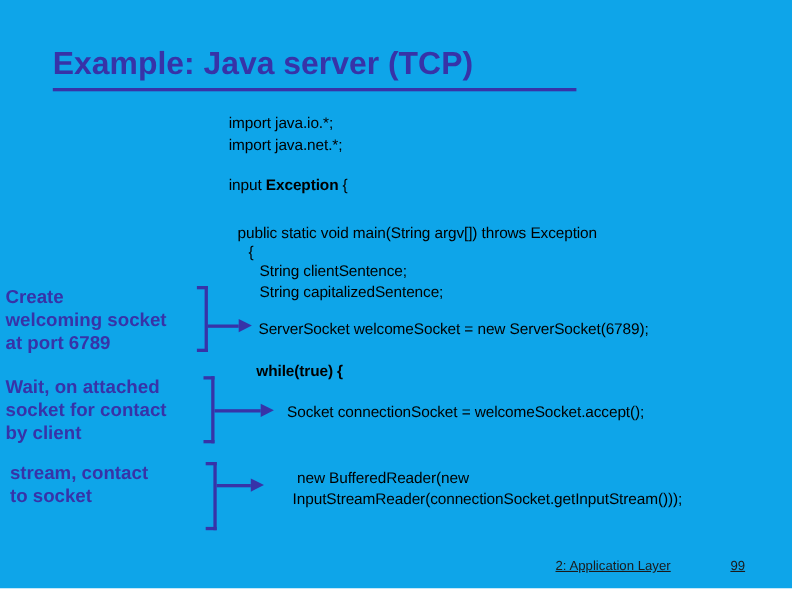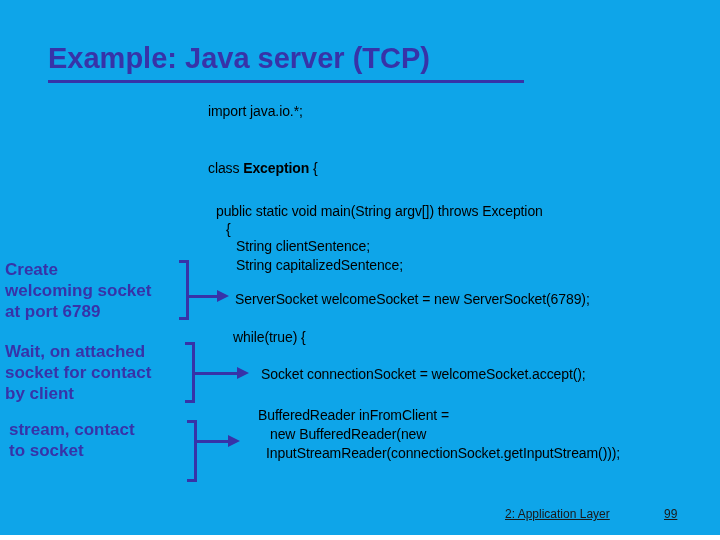--- a/index.html
+++ b/index.html
@@ -37,29 +37,29 @@
   .footer { position:absolute; font-size:12px; color:#1a1a1a; white-space:nowrap;text-decoration:underline; }
 </style>
 </head>
 <body>
 
 <div class="slide">
 
   <div class="title">Example: Java server (TCP)</div>
 
   <div class="code" style="left:208px; top:103px;">import java.io.*;</div>
-  <div class="code" style="left:208px; top:160px;"><span>class </span><span class="bold">Exception</span><span> {</span></div>
+  <div class="code" style="left:208px; top:123px;">import java.net.*;</div>
+  <div class="code" style="left:208px; top:160px;"><span>input </span><span class="bold">Exception</span><span> {</span></div>
   <div class="code" style="left:216px; top:203px;">public static void main(String argv[]) throws Exception</div>
   <div class="code" style="left:226px; top:221px;">{</div>
   <div class="code" style="left:236px; top:238px;">String clientSentence;</div>
   <div class="code" style="left:236px; top:257px;">String capitalizedSentence;</div>
   <div class="code" style="left:235px; top:291px;">ServerSocket welcomeSocket = new ServerSocket(6789);</div>
-  <div class="code" style="left:233px; top:329px;">while(true) {</div>
+  <div class="code" style="left:233px; top:329px;font-weight:bold;">while(true) {</div>
   <div class="code" style="left:261px; top:366px;">Socket connectionSocket = welcomeSocket.accept();</div>
-  <div class="code" style="left:258px; top:407px;">BufferedReader inFromClient =</div>
   <div class="code" style="left:270px; top:426px;">new BufferedReader(new</div>
   <div class="code" style="left:266px; top:445px;">InputStreamReader(connectionSocket.getInputStream()));</div>
 
   <div class="annotation" style="left:5px; top:259px; width:172px;">
     <div>Create</div>
     <div>welcoming socket</div>
     <div>at port 6789</div>
   </div>
   <div class="bracket" style="left:179px; top:260px; height:60px;"></div>
   <div class="arrow-line" style="left:189px; top:295px; width:28px;"></div>

